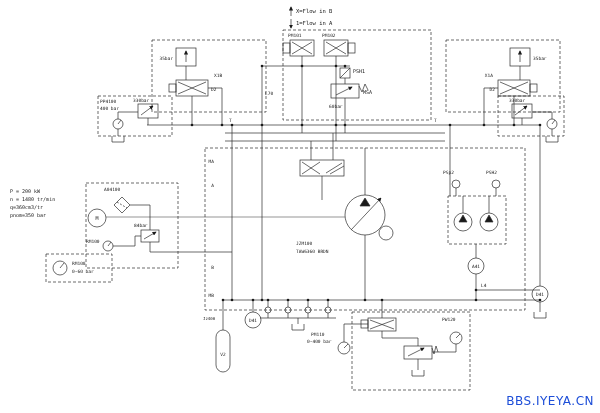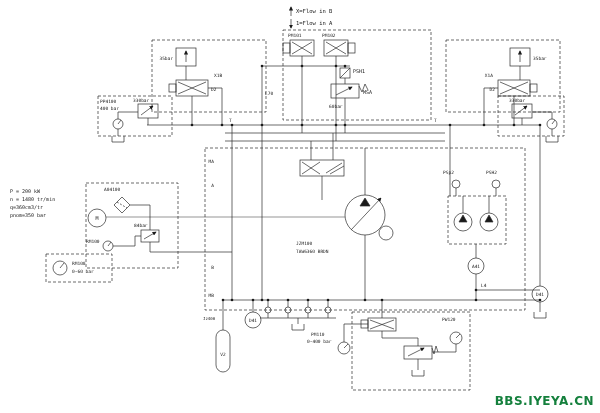--- a/index.html
+++ b/index.html
@@ -2,21 +2,21 @@
 <html><head>
 <meta charset="utf-8">
 <style>
   html,body{margin:0;padding:0;background:#ffffff}
   .page{position:relative;width:600px;height:413px;background:#ffffff;overflow:hidden;
         font-family:"Liberation Sans",sans-serif}
   svg{display:block}
   svg text{font-family:"DejaVu Sans Mono",monospace;fill:#1a1a1a}
   .watermark{position:absolute;right:6px;bottom:4px;text-align:right;line-height:1.15;
              font-family:"DejaVu Sans",sans-serif}
-  .watermark .wm1{display:block;font-size:12px;font-weight:bold;letter-spacing:.5px;color:#15803d}
+  .watermark .wm1{display:block;font-size:12px;font-weight:normal;letter-spacing:.5px;color:#1d4ed8}
   .watermark .wm2{display:block;font-size:17px;font-weight:bold;color:#9a9a9a}
 </style>
 </head>
 <body>
 
 <div class="page">
 
 <svg viewBox="0 0 600 413" width="600" height="413">
   <defs>
     <marker id="arr" markerWidth="6" markerHeight="6" refX="5" refY="3" orient="auto">

